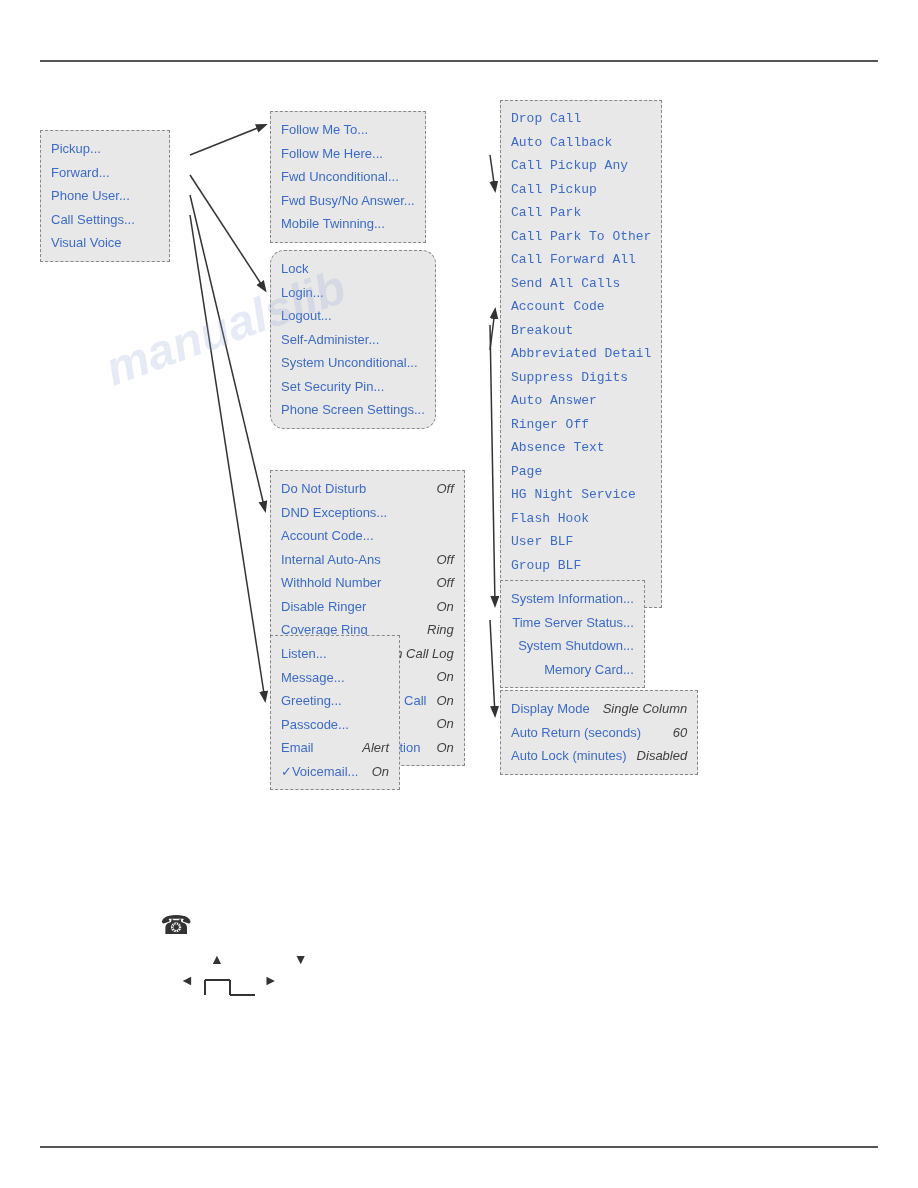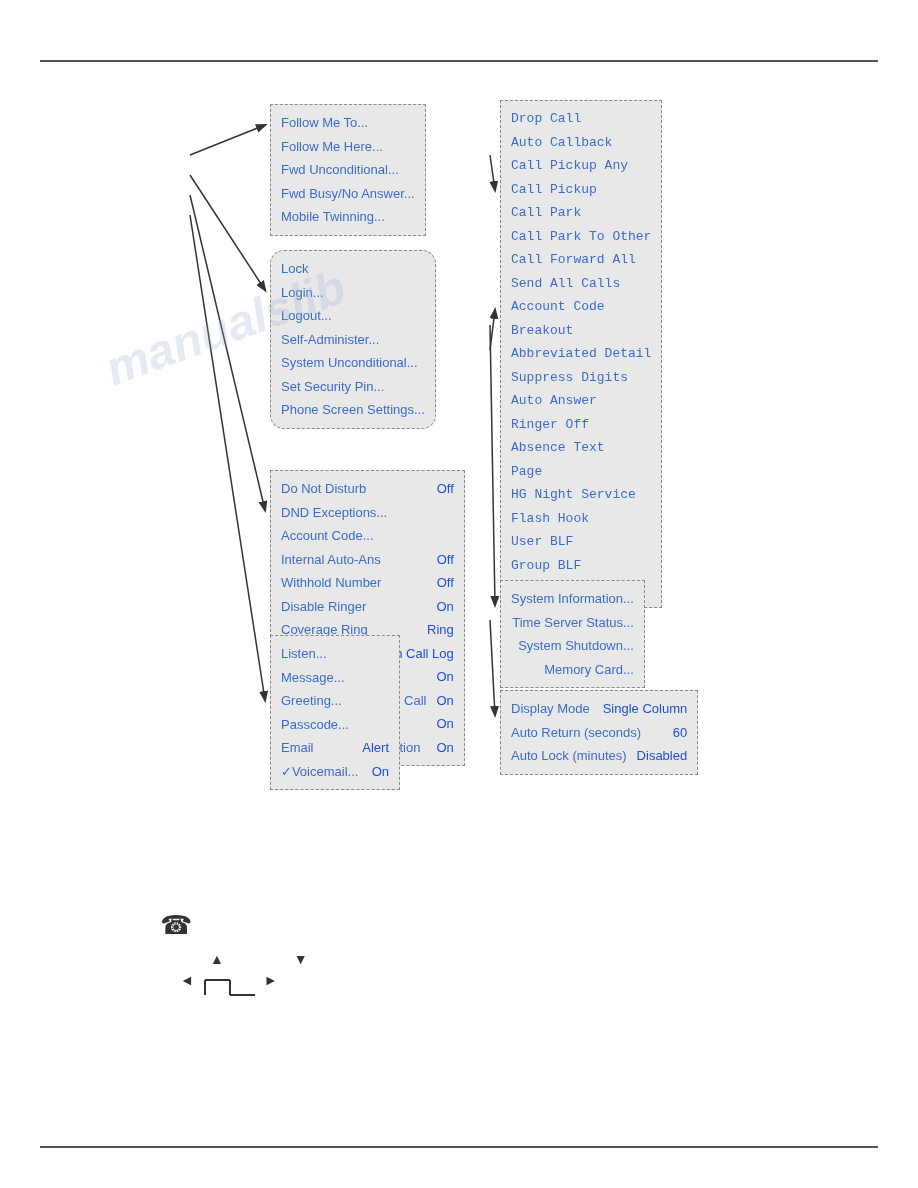--- a/index.html
+++ b/index.html
@@ -50,42 +50,43 @@
       padding: 2px 0;
       color: #3c6bc7;
       font-size: 13px;
       line-height: 1.5;
       white-space: nowrap;
     }
 
     .menu-item .value {
       float: right;
       margin-left: 10px;
-      color: #1d4ed8;
+      color: #404040;
+      font-style: italic;
     }
 
     
     .diagram {
       position: relative;
       width: 860px;
       height: 700px;
     }
 
     
     .col1 {
       position: absolute;
       left: 0px;
       top: 30px;
     }
 
     
     .col2-box1 {
       position: absolute;
       left: 230px;
-      top: 4px;
+      top: 11px;
     }
     .col2-box2 {
       position: absolute;
       left: 230px;
       top: 150px;
       border-radius: 14px;
     }
     .col2-box3 {
       position: absolute;
       left: 230px;
@@ -177,20 +178,27 @@
 
       <line x1="450" y1="225" x2="455" y2="505" stroke="#333" stroke-width="1.5" marker-end="url(#arrow)"></line>
 
       <defs>
         <marker id="arrow" markerWidth="8" markerHeight="8" refX="6" refY="3" orient="auto">
           <path d="M0,0 L0,6 L8,3 z" fill="#333"></path>
         </marker>
       </defs>
     </svg>
 
+    <div class="menu-box col1">
+      <span class="menu-item">Pickup...</span>
+      <span class="menu-item">Forward...</span>
+      <span class="menu-item">Phone User...</span>
+      <span class="menu-item">Call Settings...</span>
+      <span class="menu-item">Visual Voice</span>
+    </div>
 
     <div class="menu-box col2-box1">
       <span class="menu-item">Follow Me To...</span>
       <span class="menu-item">Follow Me Here...</span>
       <span class="menu-item">Fwd Unconditional...</span>
       <span class="menu-item">Fwd Busy/No Answer...</span>
       <span class="menu-item">Mobile Twinning...</span>
     </div>
 
     <div class="menu-box col2-box2">

